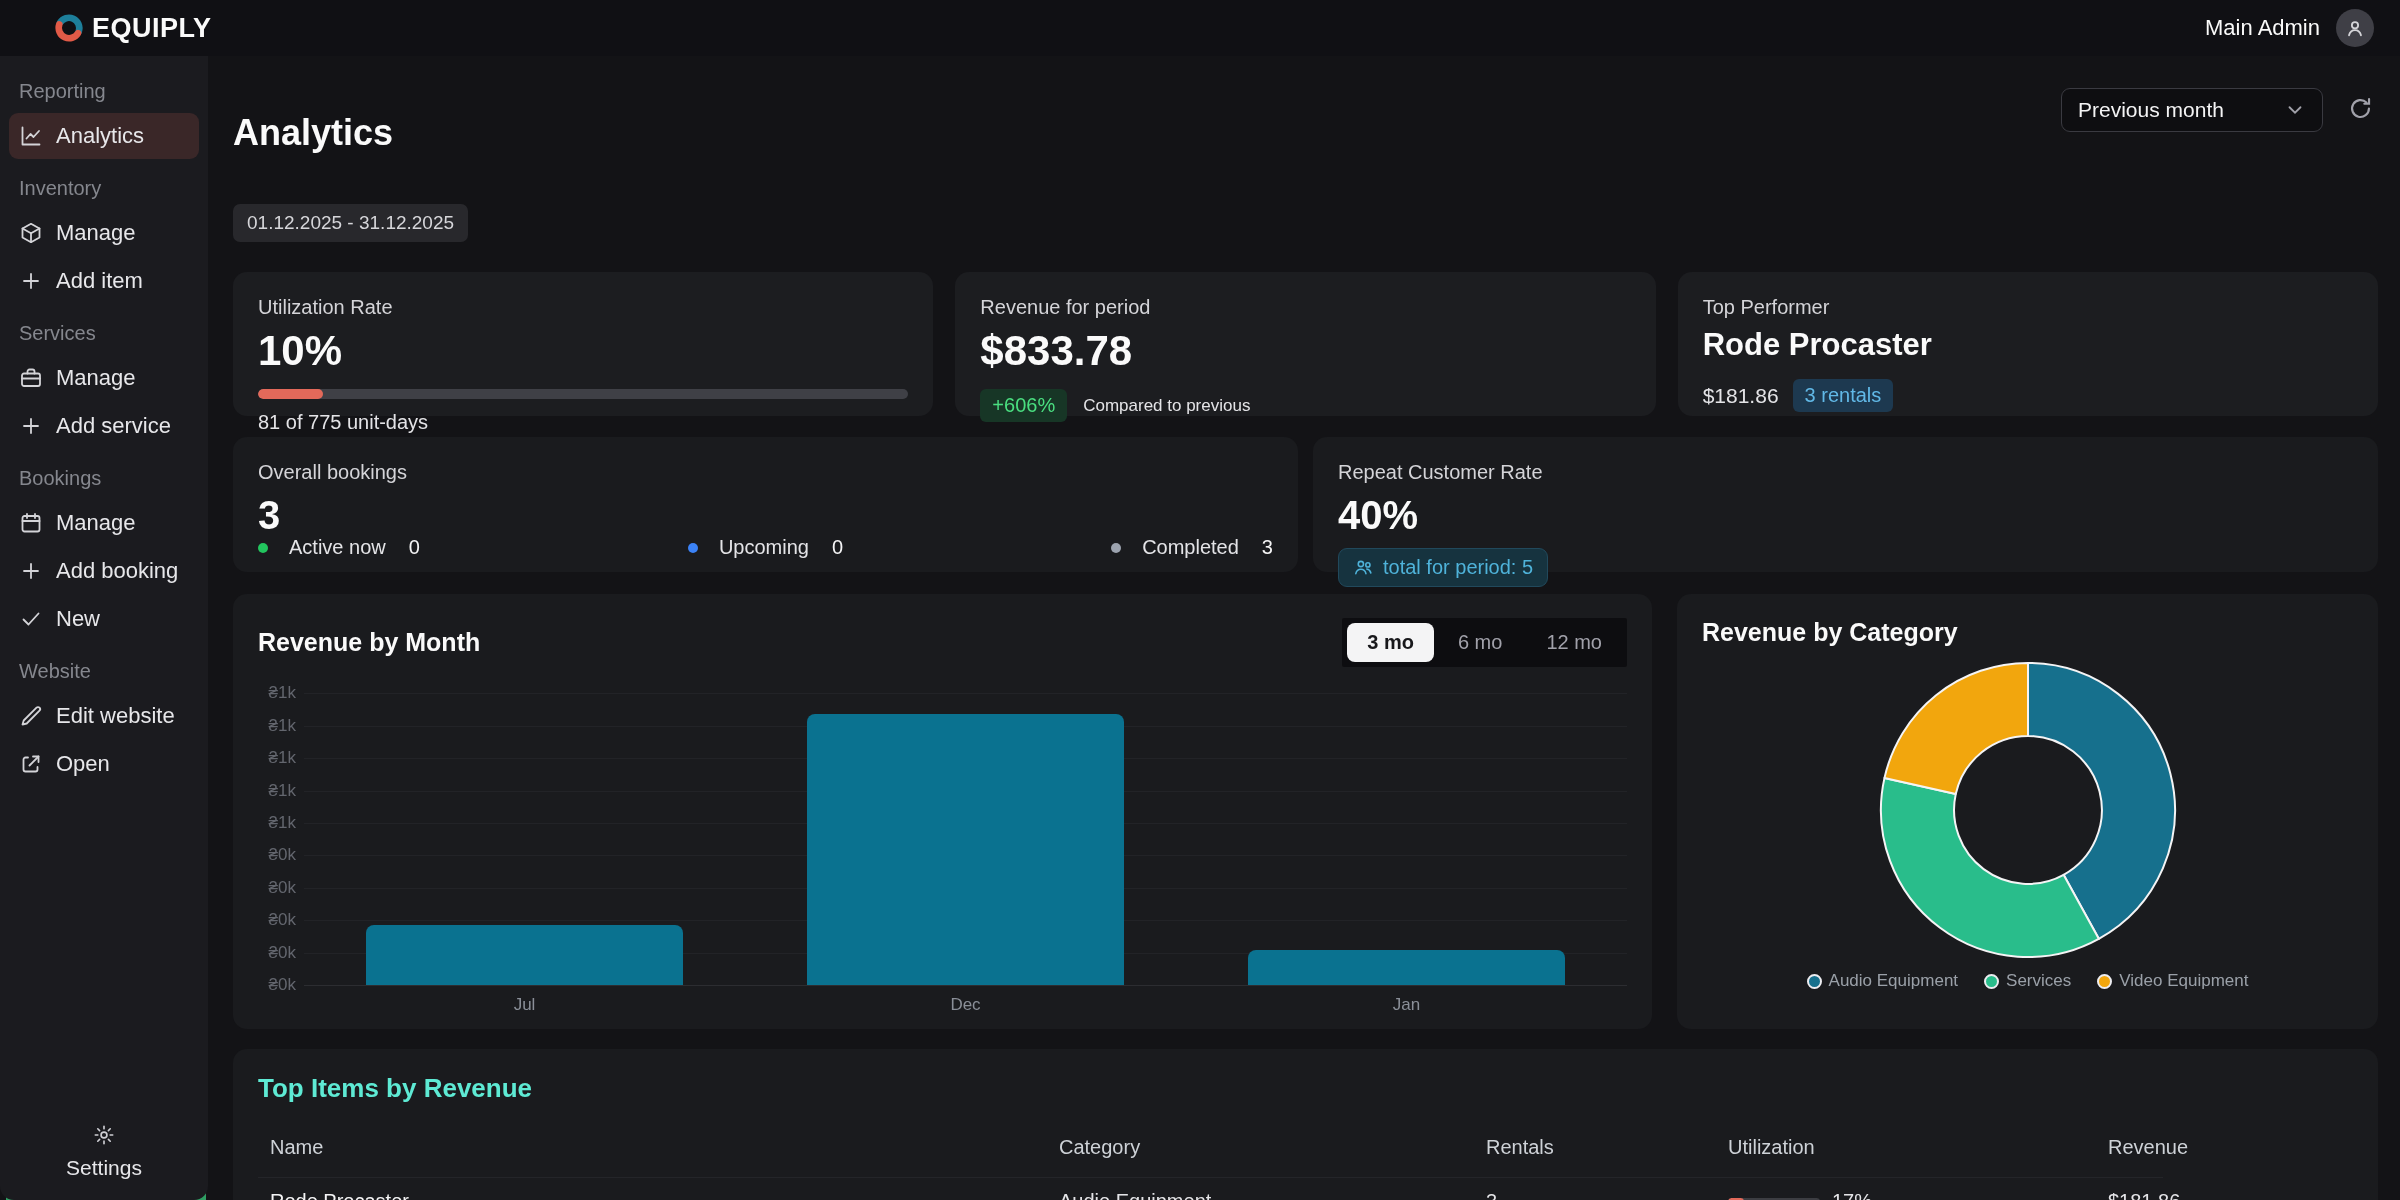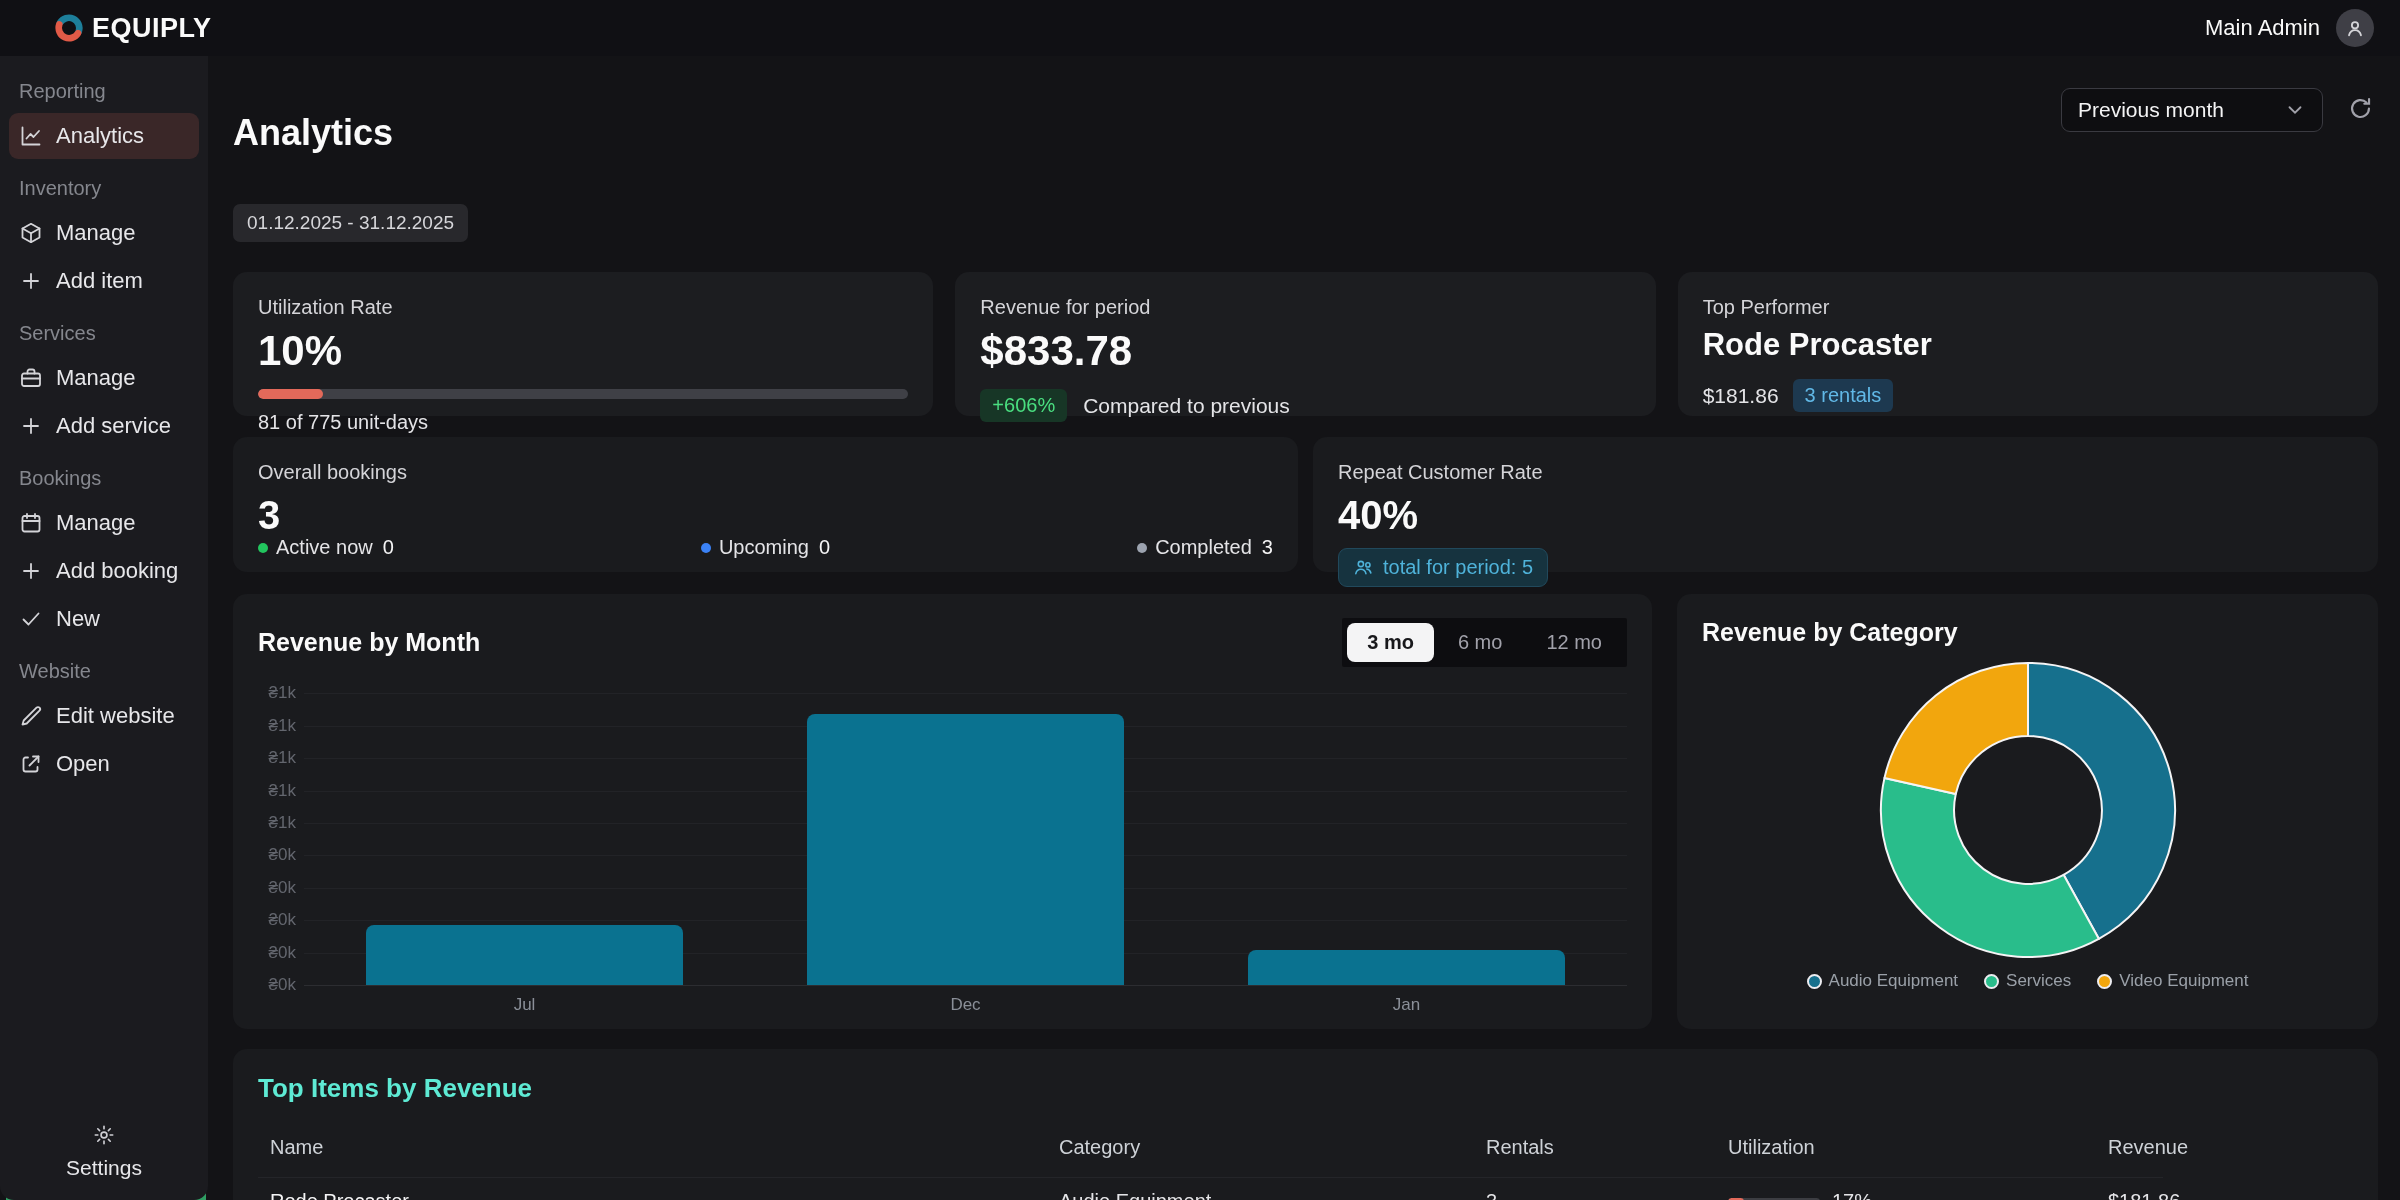--- a/index.html
+++ b/index.html
@@ -57,29 +57,29 @@
   .row4 .card { min-height:280px; background:#1a1b1e; }
 
   .card-label { font-size:20px; color:#d4d4d8; }
   .big-value { font-size:42px; font-weight:bold; color:#fafafa; margin-top:10px; line-height:1.05; }
   .progress { margin-top:16px; height:10px; border-radius:5px; background:#3f4046; overflow:hidden; }
   .progress > i { display:block; height:100%; border-radius:5px; }
   .card-detail { margin-top:12px; font-size:20px; color:#e4e4e7; }
 
   .delta-row { display:flex; align-items:center; gap:16px; margin-top:16px; }
   .badge-green { background:#173626; color:#4ade80; font-size:20px; padding:5px 12px; border-radius:6px; }
-  .delta-note { font-size:21px; color:#e4e4e7; }
+  .delta-note { font-size:17px; color:#e4e4e7; }
 
   .perf-name { font-size:31px; font-weight:600; color:#fafafa; margin-top:8px; }
   .perf-row { display:flex; align-items:center; gap:14px; margin-top:16px; }
   .perf-price { font-size:21px; color:#e4e4e7; }
   .badge-blue { background:#1d3950; color:#61b8e6; font-size:20px; padding:5px 12px; border-radius:6px; }
 
   .bookings-legend { margin-top:auto; display:flex; justify-content:space-between; align-items:center; }
-  .bl-item { display:flex; align-items:center; gap:8px; font-size:20px; color:#e4e4e7; }
+  .bl-item { display:flex; align-items:center; gap:21px; font-size:20px; color:#e4e4e7; }
   .bl-dot { width:10px; height:10px; border-radius:50%; }
   .bl-count { color:#f4f4f5; margin-left:2px; }
 
   .badge-period { display:inline-flex; align-items:center; gap:9px; margin-top:12px; background:#16333f;
     border:1px solid #21495c; color:#4fb3da; font-size:20px; padding:7px 14px; border-radius:9px; width:max-content; }
   .badge-period svg { width:21px; height:21px; }
 
   
   .chart-head { display:flex; justify-content:space-between; align-items:center; }
   .chart-title { font-size:25px; font-weight:600; color:#fafafa; }

